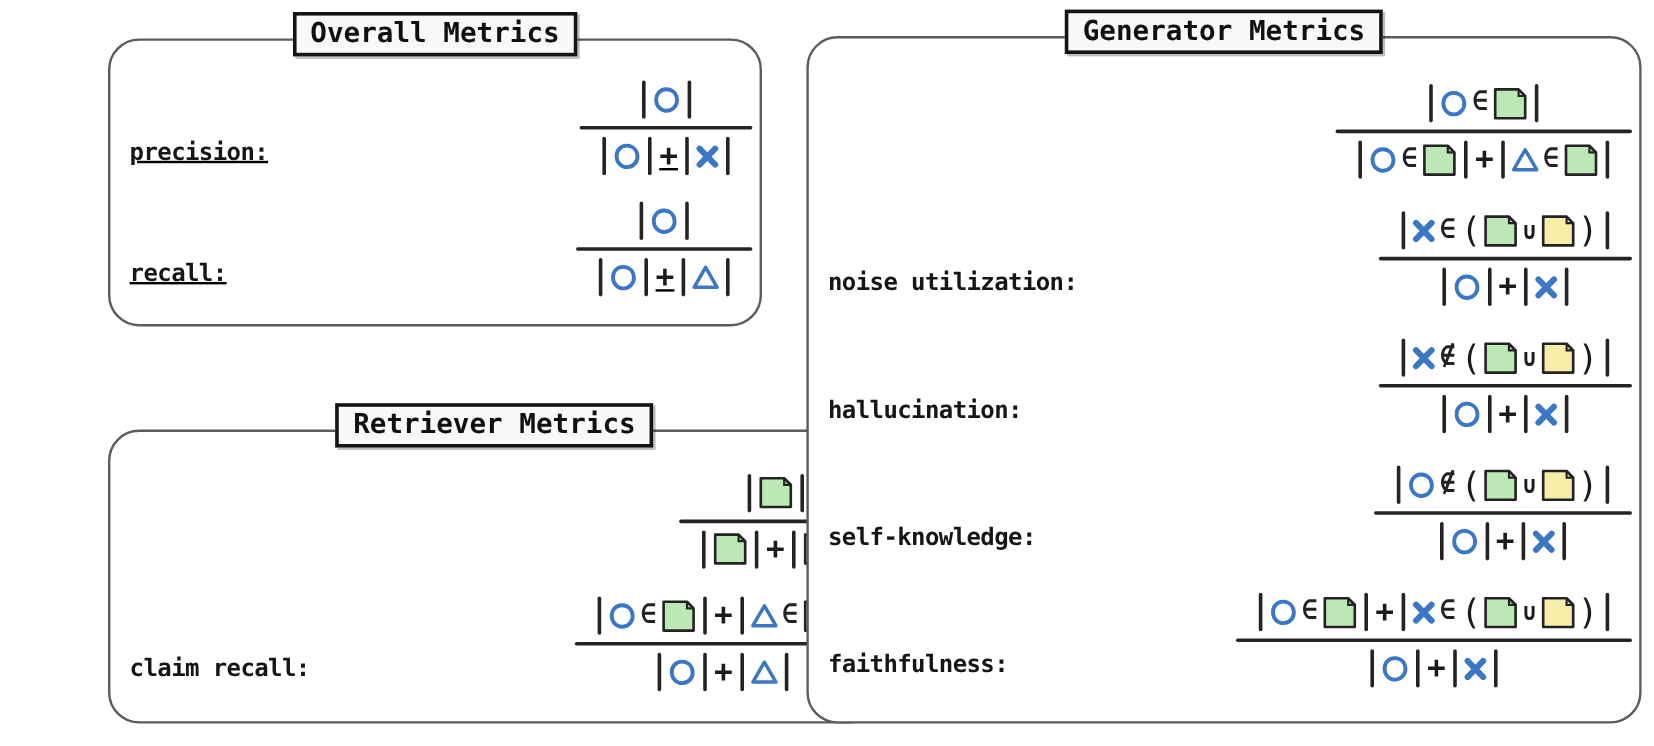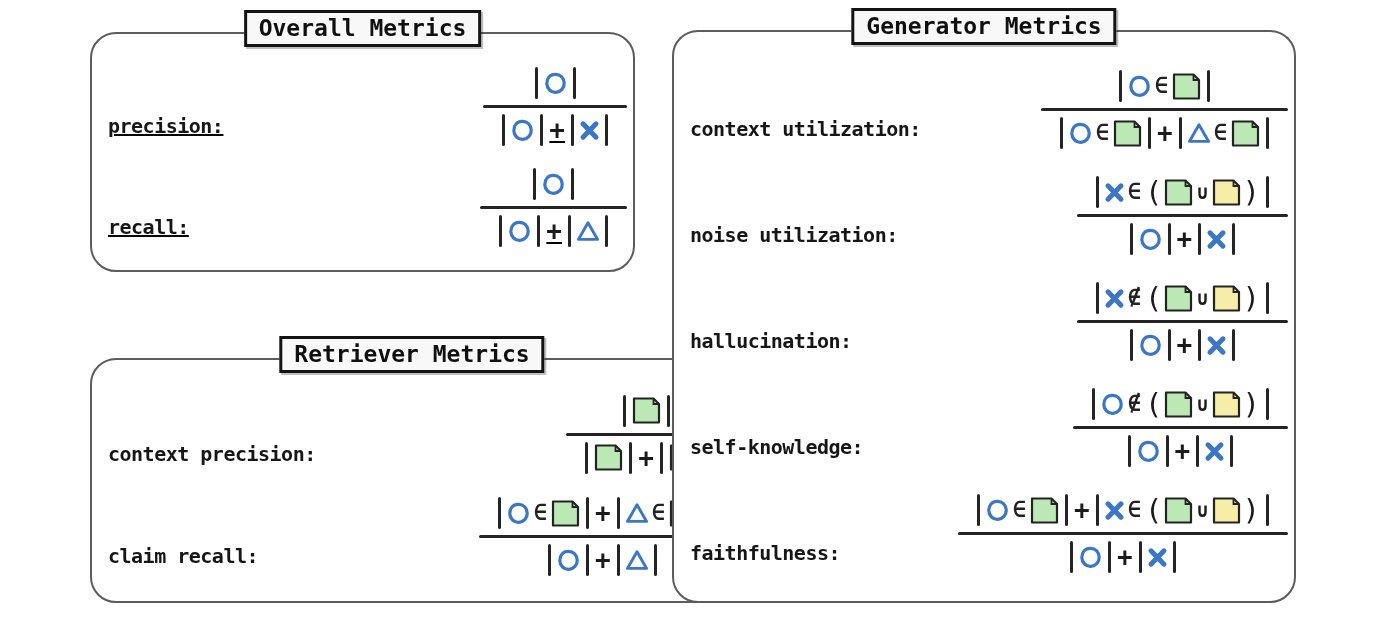--- a/index.html
+++ b/index.html
@@ -2,21 +2,21 @@
 <html><head>
 <meta charset="utf-8">
 <style>
   html,body{margin:0;padding:0;background:#ffffff;}
   .canvas{position:relative;width:1378px;height:622px;background:#ffffff;overflow:hidden;
           font-family:"DejaVu Sans Mono","DejaVu Sans",monospace;}
   .panel{position:absolute;background:#ffffff;border:2px solid #5c5c5c;border-radius:26px;
          display:flex;flex-direction:column;box-sizing:border-box;}
   #panel-overall{left:90px;top:32px;width:545px;height:240px;text-decoration:underline;}
   #panel-retriever{left:90px;top:358px;width:644px;height:245px;}
-  #panel-generator{left:672px;top:30px;width:624px;height:573px;}
+  #panel-generator{left:672px;top:30px;width:696px;height:573px;}
   .panel-title{position:absolute;top:-24px;left:50%;transform:translateX(-50%);
                background:#f8f8f8;border:3px solid #141414;padding:2px 12px 3px;
                font-weight:bold;font-size:23px;color:#101010;white-space:nowrap;
                box-shadow:2px 2px 0 rgba(20,20,20,0.28);z-index:2;}
   .panel-body{flex:1;display:flex;flex-direction:column;justify-content:space-evenly;
               padding:16px 0 6px;}
   .metric{display:flex;align-items:center;width:100%;padding:0 16px;box-sizing:border-box;}
   .metric-label{font-weight:bold;font-size:20px;color:#161616;white-space:nowrap;letter-spacing:-0.5px;margin-top:39px;}
   .frac-wrap{flex:1;display:flex;justify-content:flex-end;padding-right:4px;min-width:0;}
   .fraction{display:flex;flex-direction:column;align-items:center;}
@@ -108,21 +108,20 @@
       </span>
     </span>
   </div>
 </div>
   </section>
 
   <section class="panel" id="panel-retriever">
     <div class="panel-title">Retriever Metrics</div>
     <div class="panel-body">
   <div class="metric">
-    <span class="metric-label">context precision:</span>
     <span class="frac-wrap">
       <span class="fraction">
         <span class="num">
                 <span class="tok pipe"></span>
                 <span class="tok icon gdoc">
                   <svg width="31" height="29" viewBox="0 0 31 29">
                     <path d="M3 2.5 H22.5 L28 8 V26.5 H3 Z" fill="#bce8b6" stroke="#232323" stroke-width="2.2" stroke-linejoin="round"></path>
                     <path d="M22.5 2.5 V8 H28" fill="none" stroke="#232323" stroke-width="1.8"></path>
                   </svg>
                 </span>
@@ -208,21 +207,20 @@
       </span>
     </span>
   </div>
 </div>
   </section>
 
   <section class="panel" id="panel-generator">
     <div class="panel-title">Generator Metrics</div>
     <div class="panel-body">
   <div class="metric">
-    <span class="metric-label">context utilization:</span>
     <span class="frac-wrap">
       <span class="fraction">
         <span class="num">
                 <span class="tok pipe"></span>
                 <span class="tok icon circle">
                   <svg width="25" height="25" viewBox="0 0 25 25">
                     <path d="M12.5 3.4 C7 3.2 3.6 7.6 3.8 12.6 C4 17.7 8 21.6 12.9 21.3 C17.8 21 21.5 16.9 21.2 12 C20.9 7.2 17.6 3.6 12.5 3.4 Z" fill="none" stroke="#3b77c5" stroke-width="3.2" stroke-linecap="round"></path>
                   </svg>
                 </span>
                 <span class="tok txt in">∈</span>

